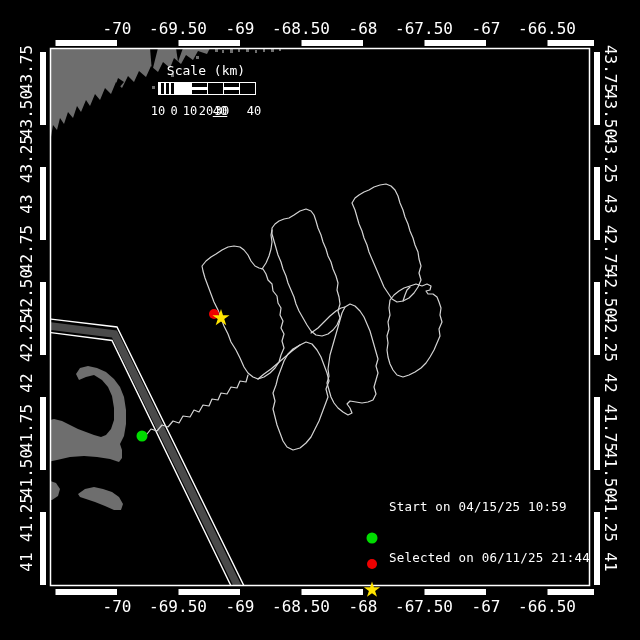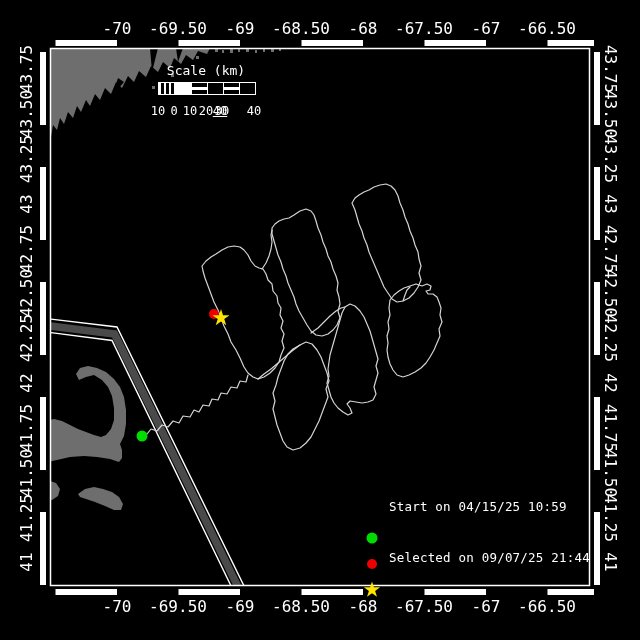--- a/index.html
+++ b/index.html
@@ -132,21 +132,21 @@
             <circle cx="10" cy="9" r="5" id="lm1" fill="#ee0000"></circle>
           </svg>
       </span>
     </div>
     <div class="legend-row" id="lr2" style="left: 362px; top: 550px;">
       <span class="lmark">
         <svg width="20" height="18">
           <path id="lm2" transform="translate(10,10)" d="M0,-8.5 L1.91,-2.63 L8.08,-2.63 L3.09,1 L5,6.87 L0,3.25 L-5,6.87 L-3.09,1 L-8.08,-2.63 L-1.91,-2.63 Z" fill="#ffe400"></path>
         </svg>
       </span>
-      <span>Selected on 09/07/25 21:44</span>
+      <span>Selected on 06/11/25 21:44</span>
     </div>
   </div>
 <div class="axlabel" style="left: 117px; top: 29px;">-70</div>
     <div class="axlabel" style="left: 178px; top: 29px;">-69.50</div>
     <div class="axlabel" style="left: 240px; top: 29px;">-69</div>
     <div class="axlabel" style="left: 301px; top: 29px;">-68.50</div>
     <div class="axlabel" style="left: 363px; top: 29px;">-68</div>
     <div class="axlabel" style="left: 424px; top: 29px;">-67.50</div>
     <div class="axlabel" style="left: 486px; top: 29px;">-67</div>
     <div class="axlabel" style="left: 547px; top: 29px;">-66.50</div>

